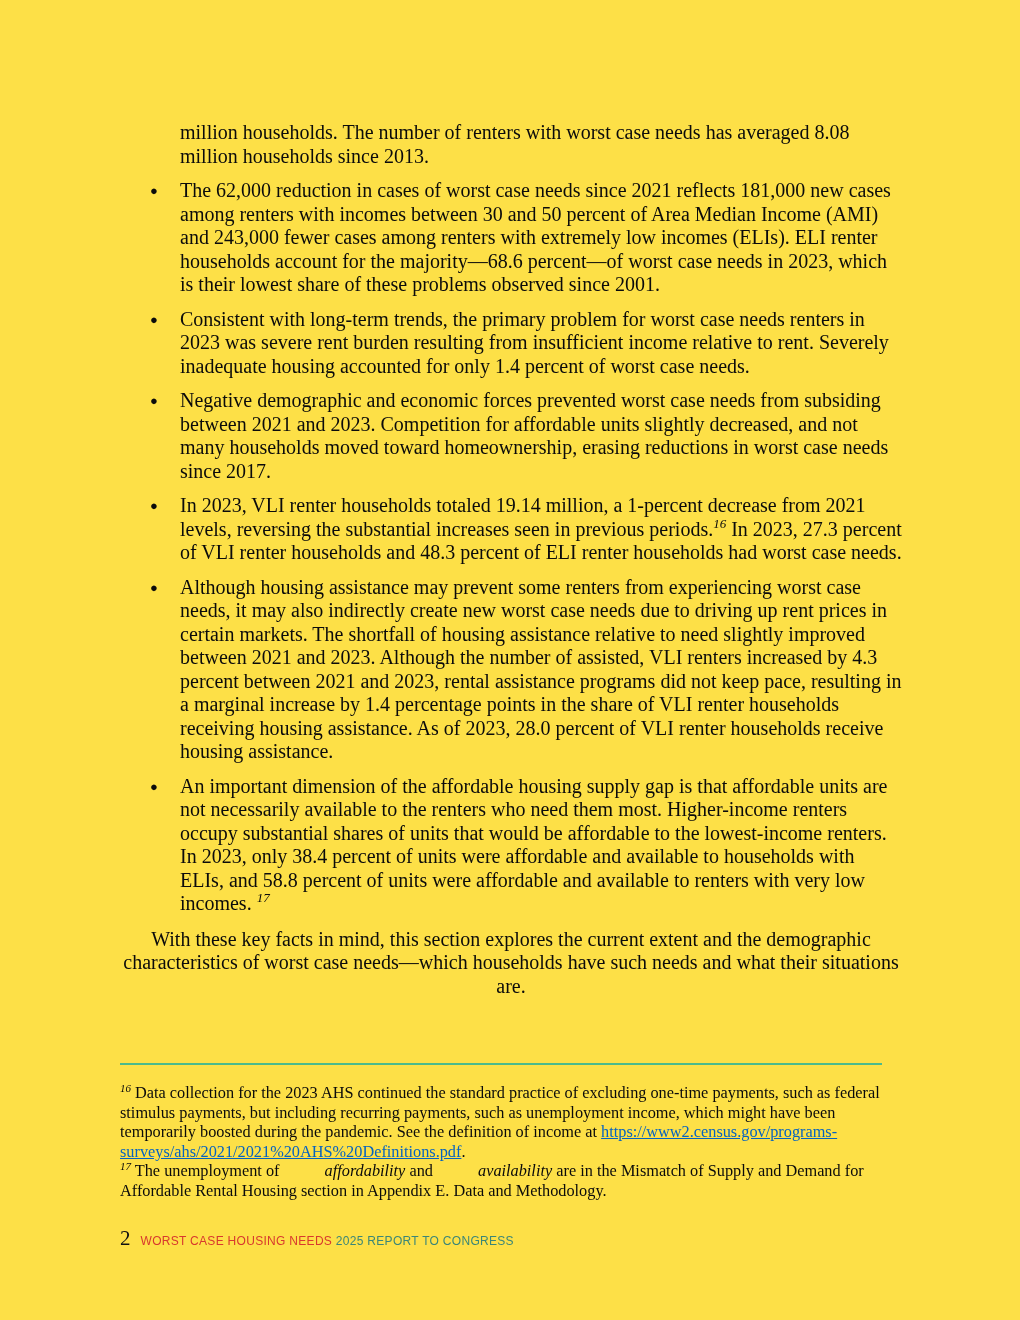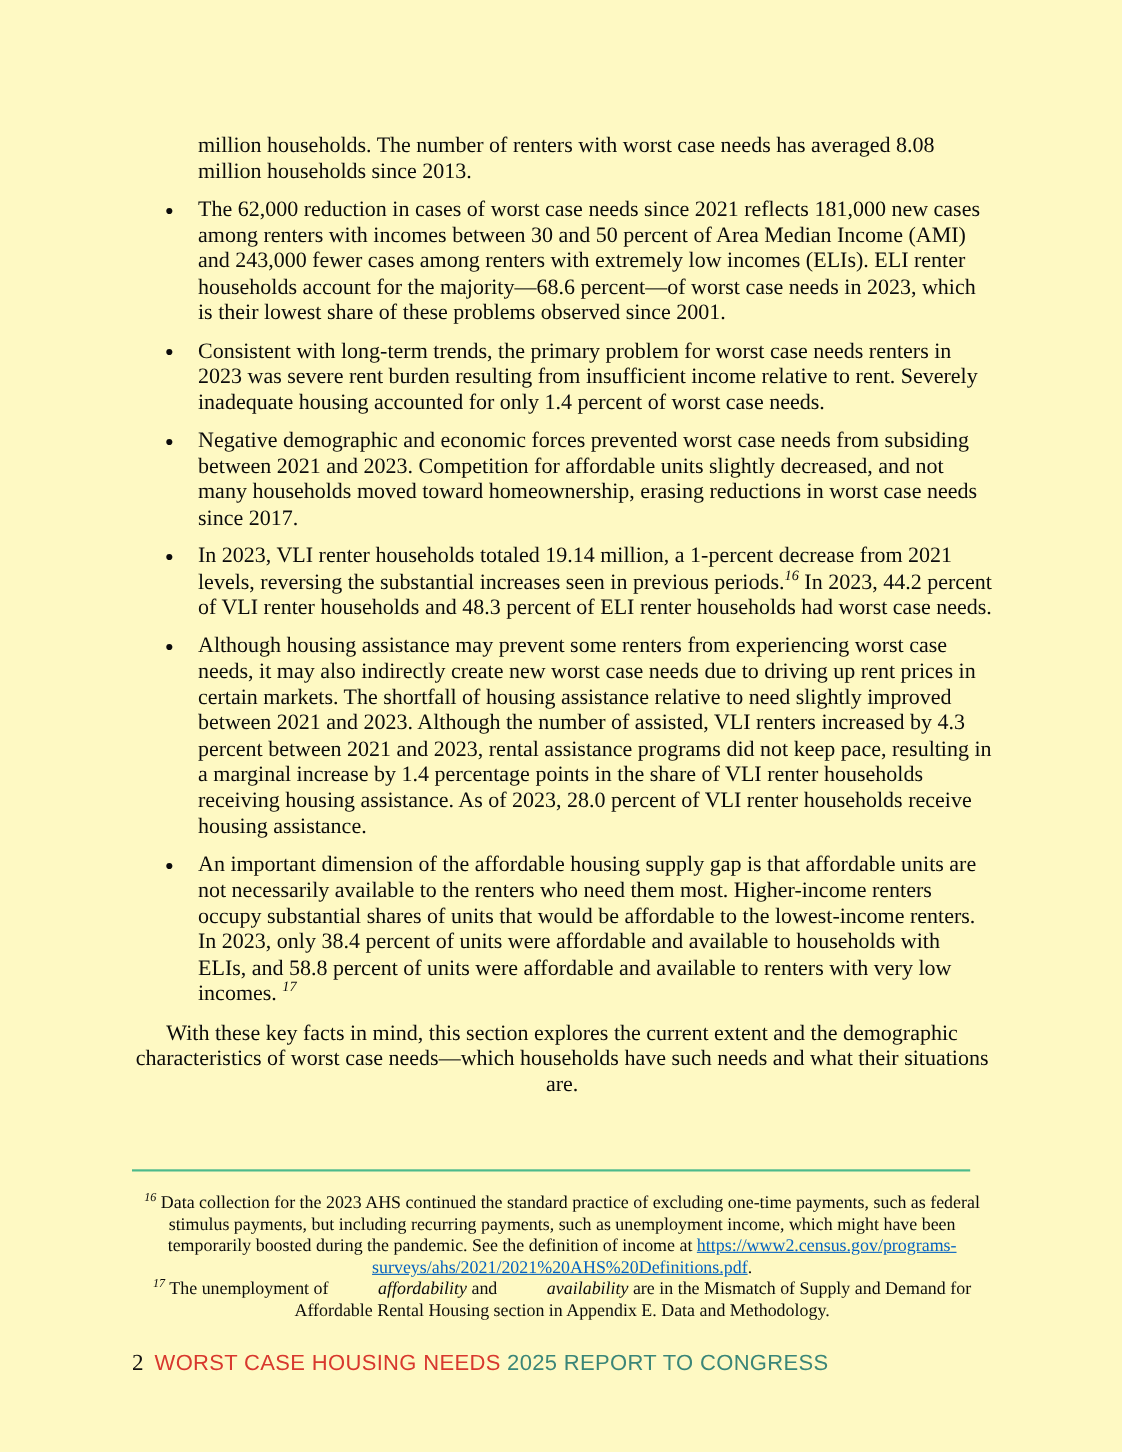--- a/index.html
+++ b/index.html
@@ -6,21 +6,21 @@
   body {
     width: 1020px; height: 1320px;
     background: #ffffff;
     font-family: "Liberation Serif", serif;
     color: #0b0b0b;
     position: relative;
     overflow: hidden;
   }
   .page {
     position: absolute; inset: 0;
-    background: #fef9c3;
+    background: #fde047;
   }
   .content {
     position: absolute;
     left: 120px; top: 121px;
     width: 782px;
     font-size: 20px;
     line-height: 23.5px;
   }
   .row { display: flex; margin-bottom: 11px; }
   .marker {
@@ -34,21 +34,20 @@
   sup.fnref {
     font-size: 13px;
     vertical-align: super;
     line-height: 0;
     font-style: italic;
   }
   .foot-block {
     position: absolute;
     left: 120px; top: 1063px;
     width: 782px;
-    text-align: center;
   }
   .divider {
     width: 762px; height: 2px;
     margin-bottom: 18px;
   }
   .footnotes {
     font-size: 16.3px;
     line-height: 19.6px;
   }
   .footnote { margin: 0; }
@@ -63,21 +62,21 @@
     display: flex;
     align-items: baseline;
   }
   .footer .pagenum {
     font-size: 21px;
     color: #111111;
     margin-right: 10px;
   }
   .footer .ftitle, .footer .fsuffix {
     font-family: "Liberation Sans", sans-serif;
-    font-size: 20px;
+    font-size: 12px;
     letter-spacing: 0.3px;
     white-space: pre;
   }
 </style>
 </head>
 <body>
 
 <div class="page">
 
   <div class="content">
@@ -97,21 +96,21 @@
       <div class="btext">Consistent with long-term trends, the primary problem for worst case needs renters in 2023 was severe rent burden resulting from insufficient income relative to rent. Severely inadequate housing accounted for only 1.4 percent of worst case needs.</div>
     </div>
 
     <div class="row">
       <div class="marker" style="font-size: 13px; line-height: 23.5px;">●</div>
       <div class="btext">Negative demographic and economic forces prevented worst case needs from subsiding between 2021 and 2023. Competition for affordable units slightly decreased, and not many households moved toward homeownership, erasing reductions in worst case needs since 2017.</div>
     </div>
 
     <div class="row">
       <div class="marker" style="font-size: 13px; line-height: 23.5px;">●</div>
-      <div class="btext"><span>In 2023, VLI renter households totaled 19.14 million, a 1-percent decrease from 2021 levels, reversing the substantial increases seen in previous periods.</span><sup class="fnref">16</sup><span> In 2023, 44.2 percent of VLI renter households and 48.3 percent of ELI renter households had worst case needs.</span></div>
+      <div class="btext"><span>In 2023, VLI renter households totaled 19.14 million, a 1-percent decrease from 2021 levels, reversing the substantial increases seen in previous periods.</span><sup class="fnref">16</sup><span> In 2023, 27.3 percent of VLI renter households and 48.3 percent of ELI renter households had worst case needs.</span></div>
     </div>
 
     <div class="row">
       <div class="marker" style="font-size: 13px; line-height: 23.5px;">●</div>
       <div class="btext">Although housing assistance may prevent some renters from experiencing worst case needs, it may also indirectly create new worst case needs due to driving up rent prices in certain markets. The shortfall of housing assistance relative to need slightly improved between 2021 and 2023. Although the number of assisted, VLI renters increased by 4.3 percent between 2021 and 2023, rental assistance programs did not keep pace, resulting in a marginal increase by 1.4 percentage points in the share of VLI renter households receiving housing assistance. As of 2023, 28.0 percent of VLI renter households receive housing assistance.</div>
     </div>
 
     <div class="row">
       <div class="marker" style="font-size: 13px; line-height: 23.5px;">●</div>
       <div class="btext"><span>An important dimension of the affordable housing supply gap is that affordable units are not necessarily available to the renters who need them most. Higher-income renters occupy substantial shares of units that would be affordable to the lowest-income renters. In 2023, only 38.4 percent of units were affordable and available to households with ELIs, and 58.8 percent of units were affordable and available to renters with very low incomes.</span> <sup class="fnref">17</sup></div>

